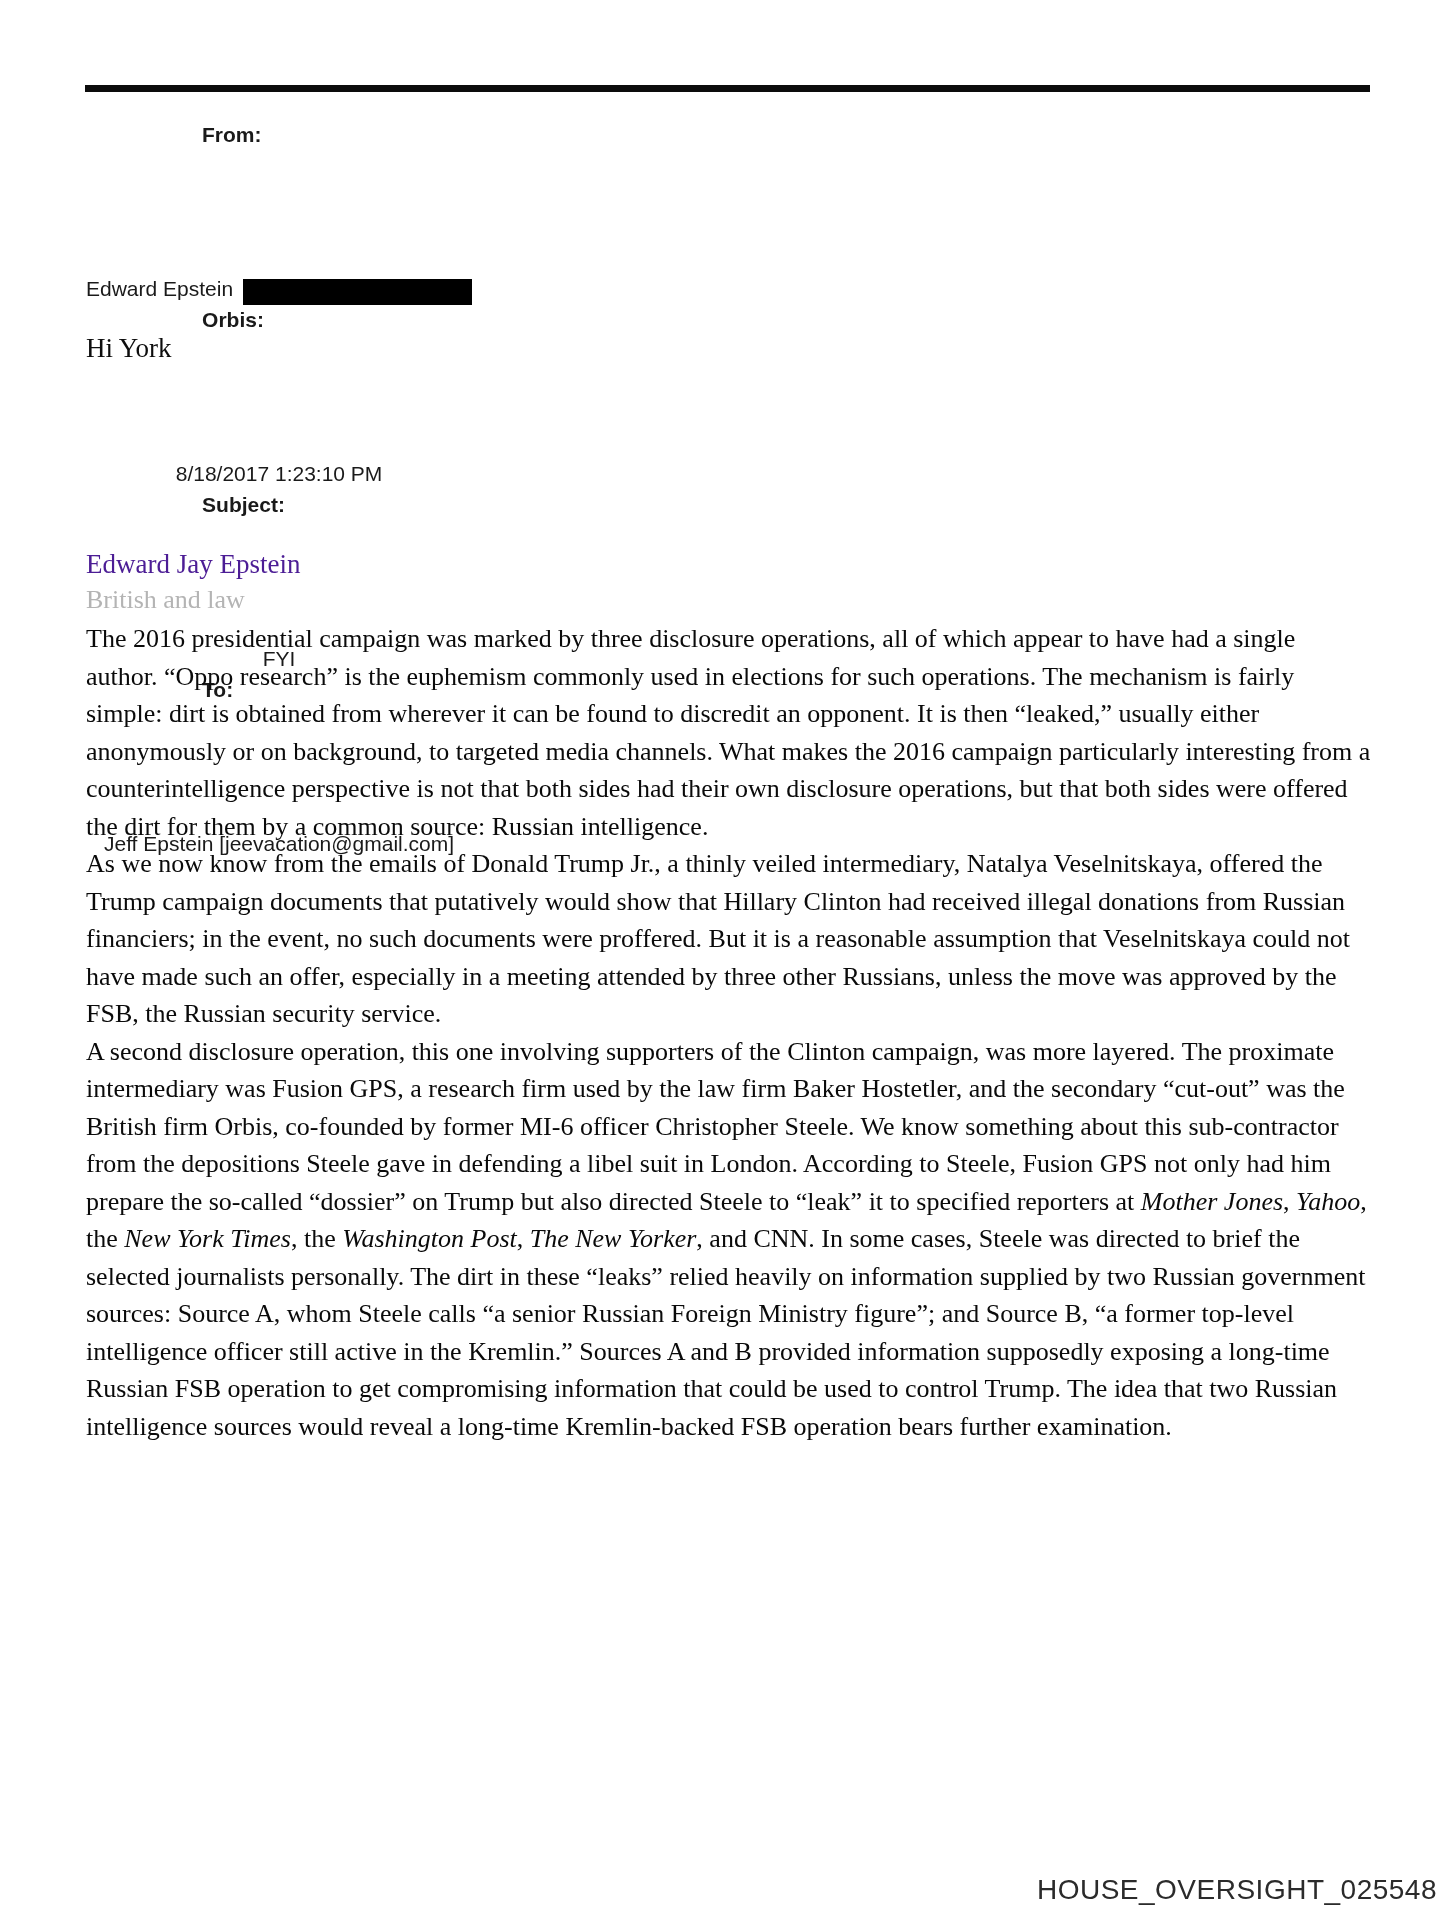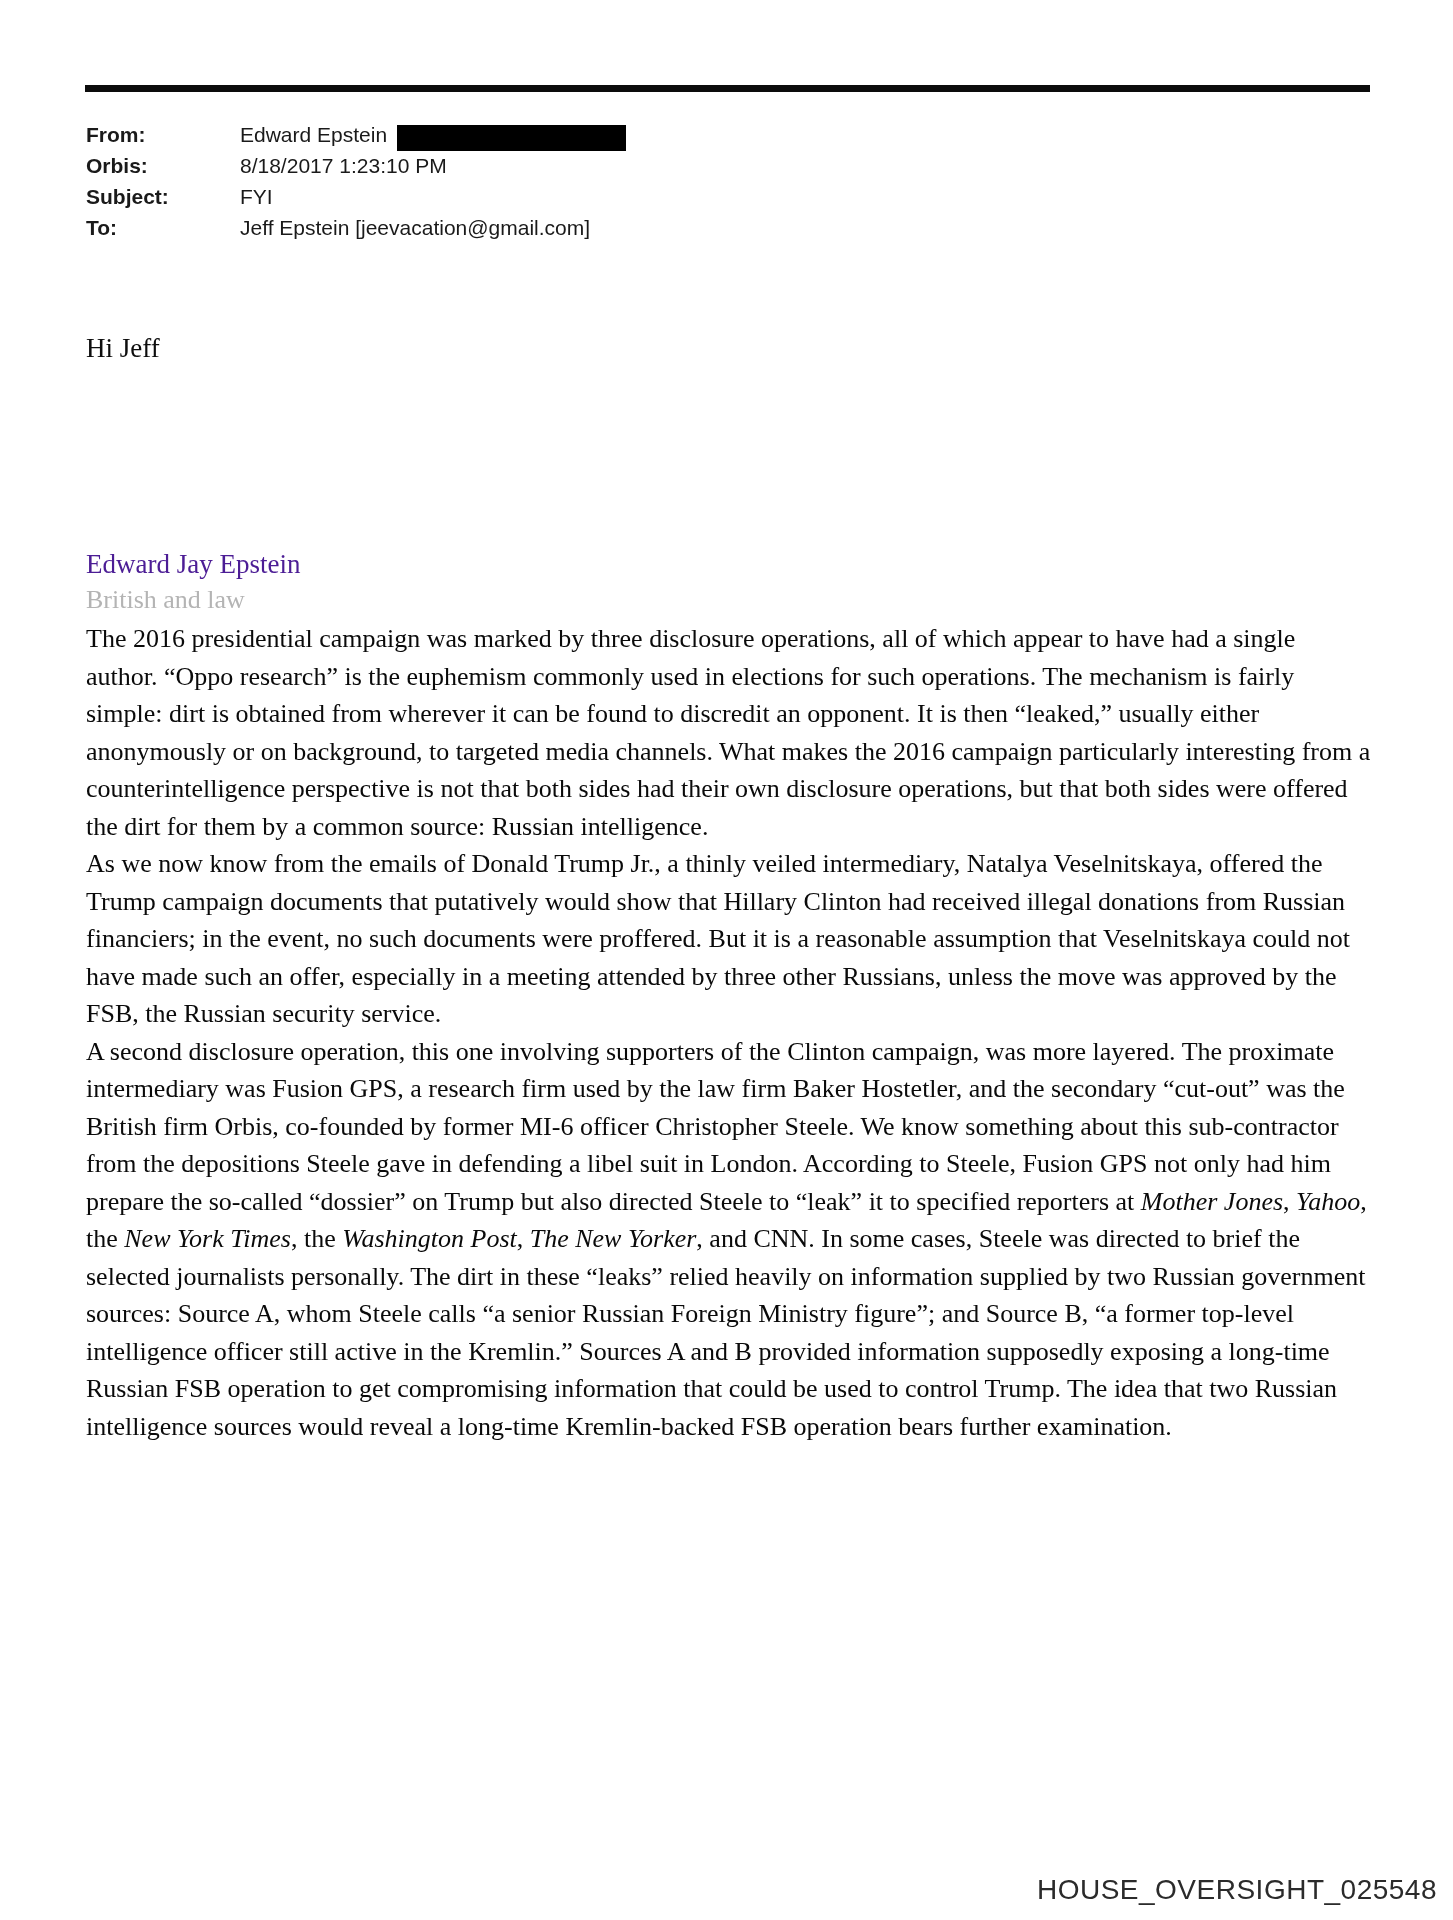--- a/index.html
+++ b/index.html
@@ -29,20 +29,21 @@
     left: 86px;
     top: 119px;
     font-family: "Liberation Sans", sans-serif;
     font-size: 21px;
     color: #1a1a1a;
   }
   .hrow {
     display: flex;
     align-items: center;
     line-height: 31px;
+    flex-direction: column;
   }
   .hlabel {
     width: 154px;
     font-weight: bold;
     flex: 0 0 154px;
   }
   .hvalue { white-space: nowrap; }
   .redaction {
     display: inline-block;
     width: 229px;
@@ -133,21 +134,21 @@
       <span class="hlabel">Subject:</span>
       <span class="hvalue">FYI</span>
     </div>
     <div class="hrow">
       <span class="hlabel">To:</span>
       <span class="hvalue">Jeff Epstein [jeevacation@gmail.com]</span>
     </div>
   </div>
 
   <div class="greeting">
-    <div>Hi Jeff</div>
+    <div>Hi York</div>
   </div>
 
   <div class="article">
     <a class="author-link" href="#">Edward Jay Epstein</a>
     <div class="category">British and law</div>
     <div class="article-body">
       <p><span>The 2016 presidential campaign was marked by three disclosure operations, all of which appear to have had a single author. “Oppo research” is the euphemism commonly used in elections for such operations. The mechanism is fairly simple: dirt is obtained from wherever it can be found to discredit an opponent. It is then “leaked,” usually either anonymously or on background, to targeted media channels. What makes the 2016 campaign particularly interesting from a counterintelligence perspective is not that both sides had their own disclosure operations, but that both sides were offered the dirt for them by a common source: Russian intelligence.</span></p>
       <p><span>As we now know from the emails of Donald Trump Jr., a thinly veiled intermediary, Natalya Veselnitskaya, offered the Trump campaign documents that putatively would show that Hillary Clinton had received illegal donations from Russian financiers; in the event, no such documents were proffered. But it is a reasonable assumption that Veselnitskaya could not have made such an offer, especially in a meeting attended by three other Russians, unless the move was approved by the FSB, the Russian security service.</span></p>
       <p><span>A second disclosure operation, this one involving supporters of the Clinton campaign, was more layered. The proximate intermediary was Fusion GPS, a research firm used by the law firm Baker Hostetler, and the secondary “cut-out” was the British firm Orbis, co-founded by former MI-6 officer Christopher Steele. We know something about this sub-contractor from the depositions Steele gave in defending a libel suit in London. According to Steele, Fusion GPS not only had him prepare the so-called “dossier” on Trump but also directed Steele to “leak” it to specified reporters at </span><i>Mother Jones</i><span>, </span><i>Yahoo</i><span>, the </span><i>New York Times</i><span>, the </span><i>Washington Post</i><span>, </span><i>The New Yorker</i><span>, and CNN. In some cases, Steele was directed to brief the selected journalists personally. The dirt in these “leaks” relied heavily on information supplied by two Russian government sources: Source A, whom Steele calls “a senior Russian Foreign Ministry figure”; and Source B, “a former top-level intelligence officer still active in the Kremlin.” Sources A and B provided information supposedly exposing a long-time Russian FSB operation to get compromising information that could be used to control Trump. The idea that two Russian intelligence sources would reveal a long-time Kremlin-backed FSB operation bears further examination.</span></p>
     </div>

